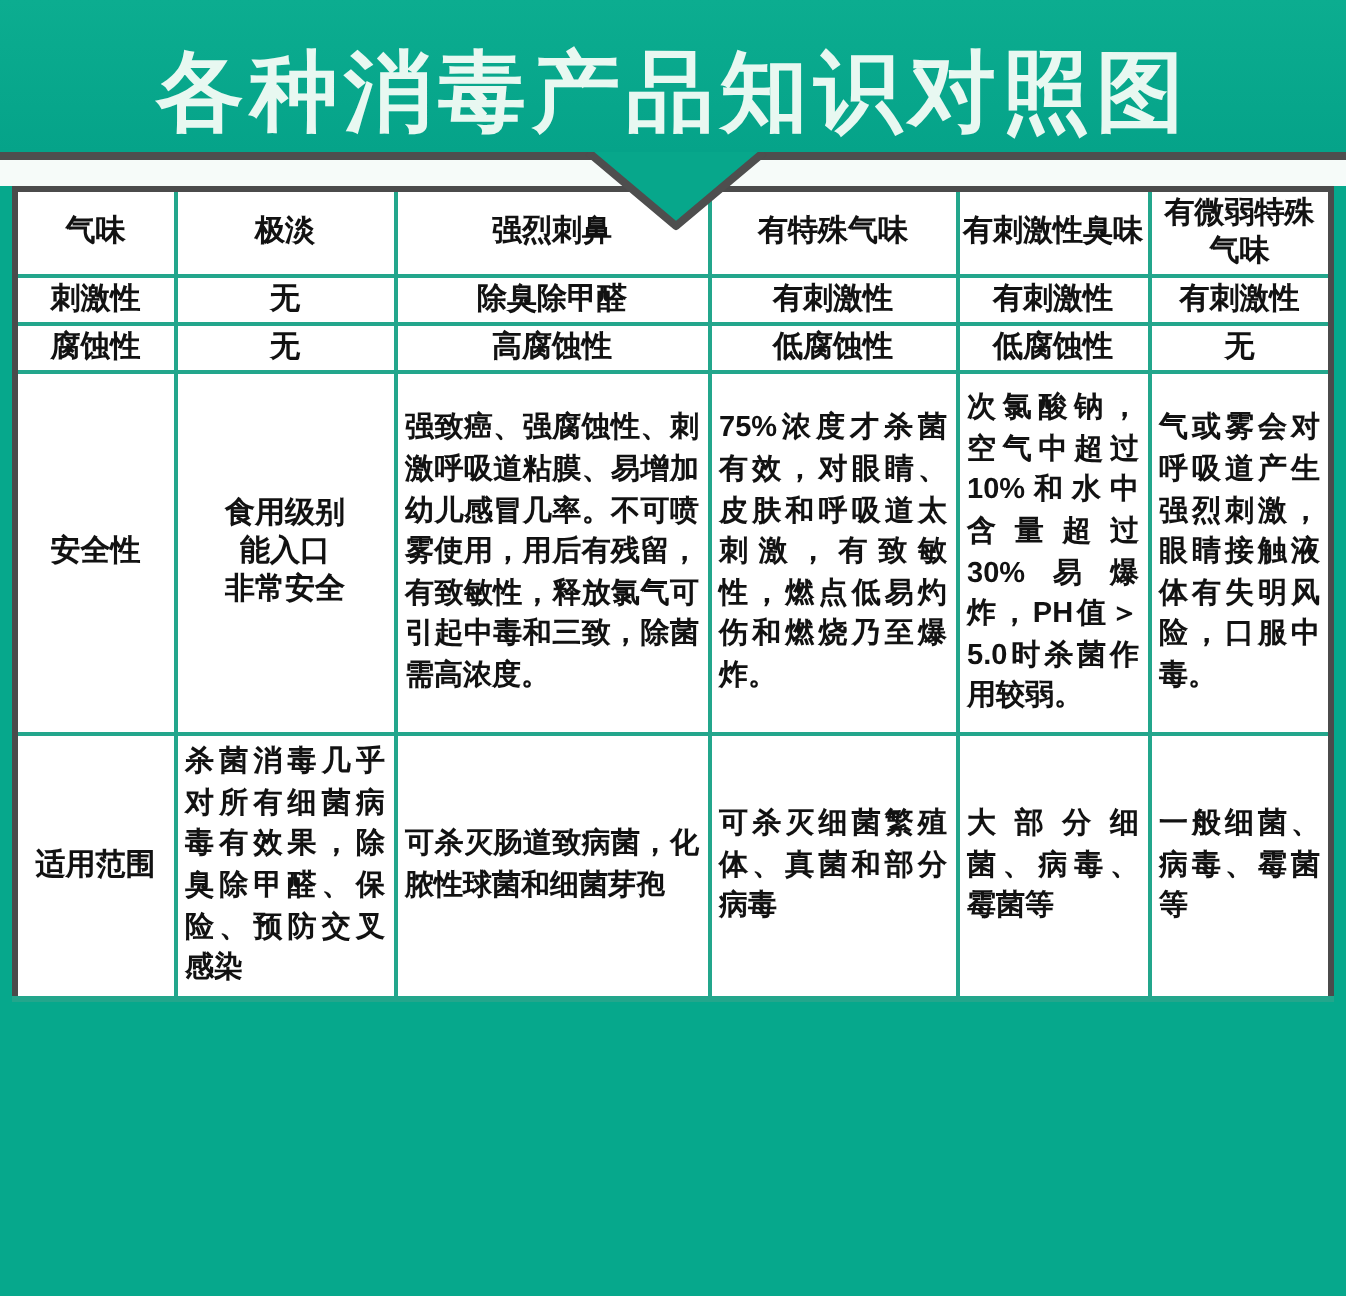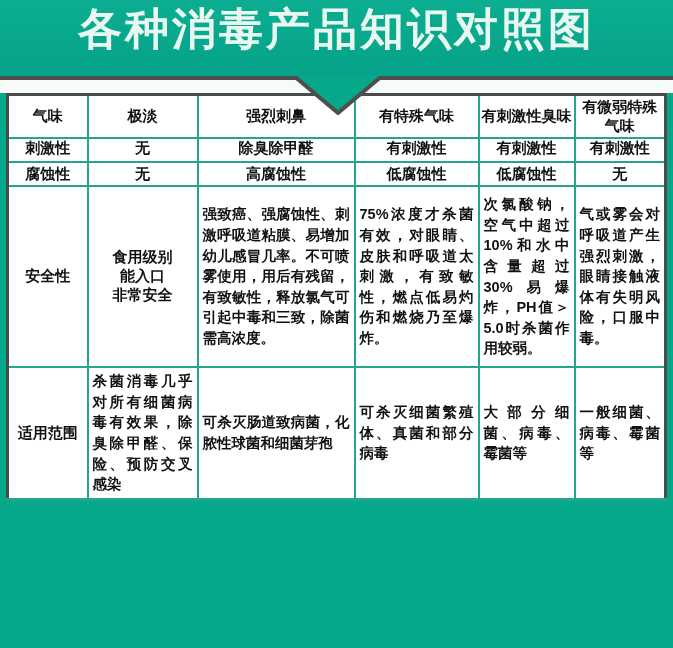--- a/index.html
+++ b/index.html
@@ -2,21 +2,21 @@
 <html><head>
 <meta charset="utf-8">
 <style>
   html,body{margin:0;padding:0;}
   body{
     width:673px;height:648px;position:relative;overflow:hidden;
     background:#06A88C;
     font-family:"Liberation Sans","DejaVu Sans",sans-serif;
   }
   .banner{
-    height:76px;display:flex;align-items:flex-start;justify-content:center;
+    height:76px;display:flex;align-items:flex-end;justify-content:center;
     background:linear-gradient(180deg,#0CAD90 0%,#05A389 100%);
   }
   .banner-title{
     color:#E8F8F1;font-size:44px;font-weight:bold;letter-spacing:3px;
     white-space:nowrap;
   }
   .banner-rule{height:4px;background:#4E4E4E;}
   .white-strip{height:13px;background:#F6FBF9;}
   .pointer{
     position:absolute;left:292px;top:76px;width:92px;height:40px;z-index:5;
@@ -42,21 +42,21 @@
   th{background:#B2E3D5;font-size:15.5px;line-height:1.3;}
   td.long{
     text-align:justify;white-space:normal;
     font-size:14.5px;line-height:1.42;
     padding:2px 4px;vertical-align:middle;
   }
   td.align-left{text-align:left;padding-left:4px;}
   tr.hdr  th{height:46px;}
   tr.r0 td{height:42px;}
   tr.r1 td{height:41px;}
-  tr.r2 td{height:22px;font-family:Liberation Mono, monospace;}
+  tr.r2 td{height:22px;}
   tr.r3 td{height:22px;font-family:Liberation Serif, serif;}
   tr.r4 td{height:34px;}
   tr.r5 td{height:21px;}
   tr.r6 td{height:175px;}
   tr.r7 td{height:126px;}
 </style>
 </head>
 <body>
 
 <div class="banner">

